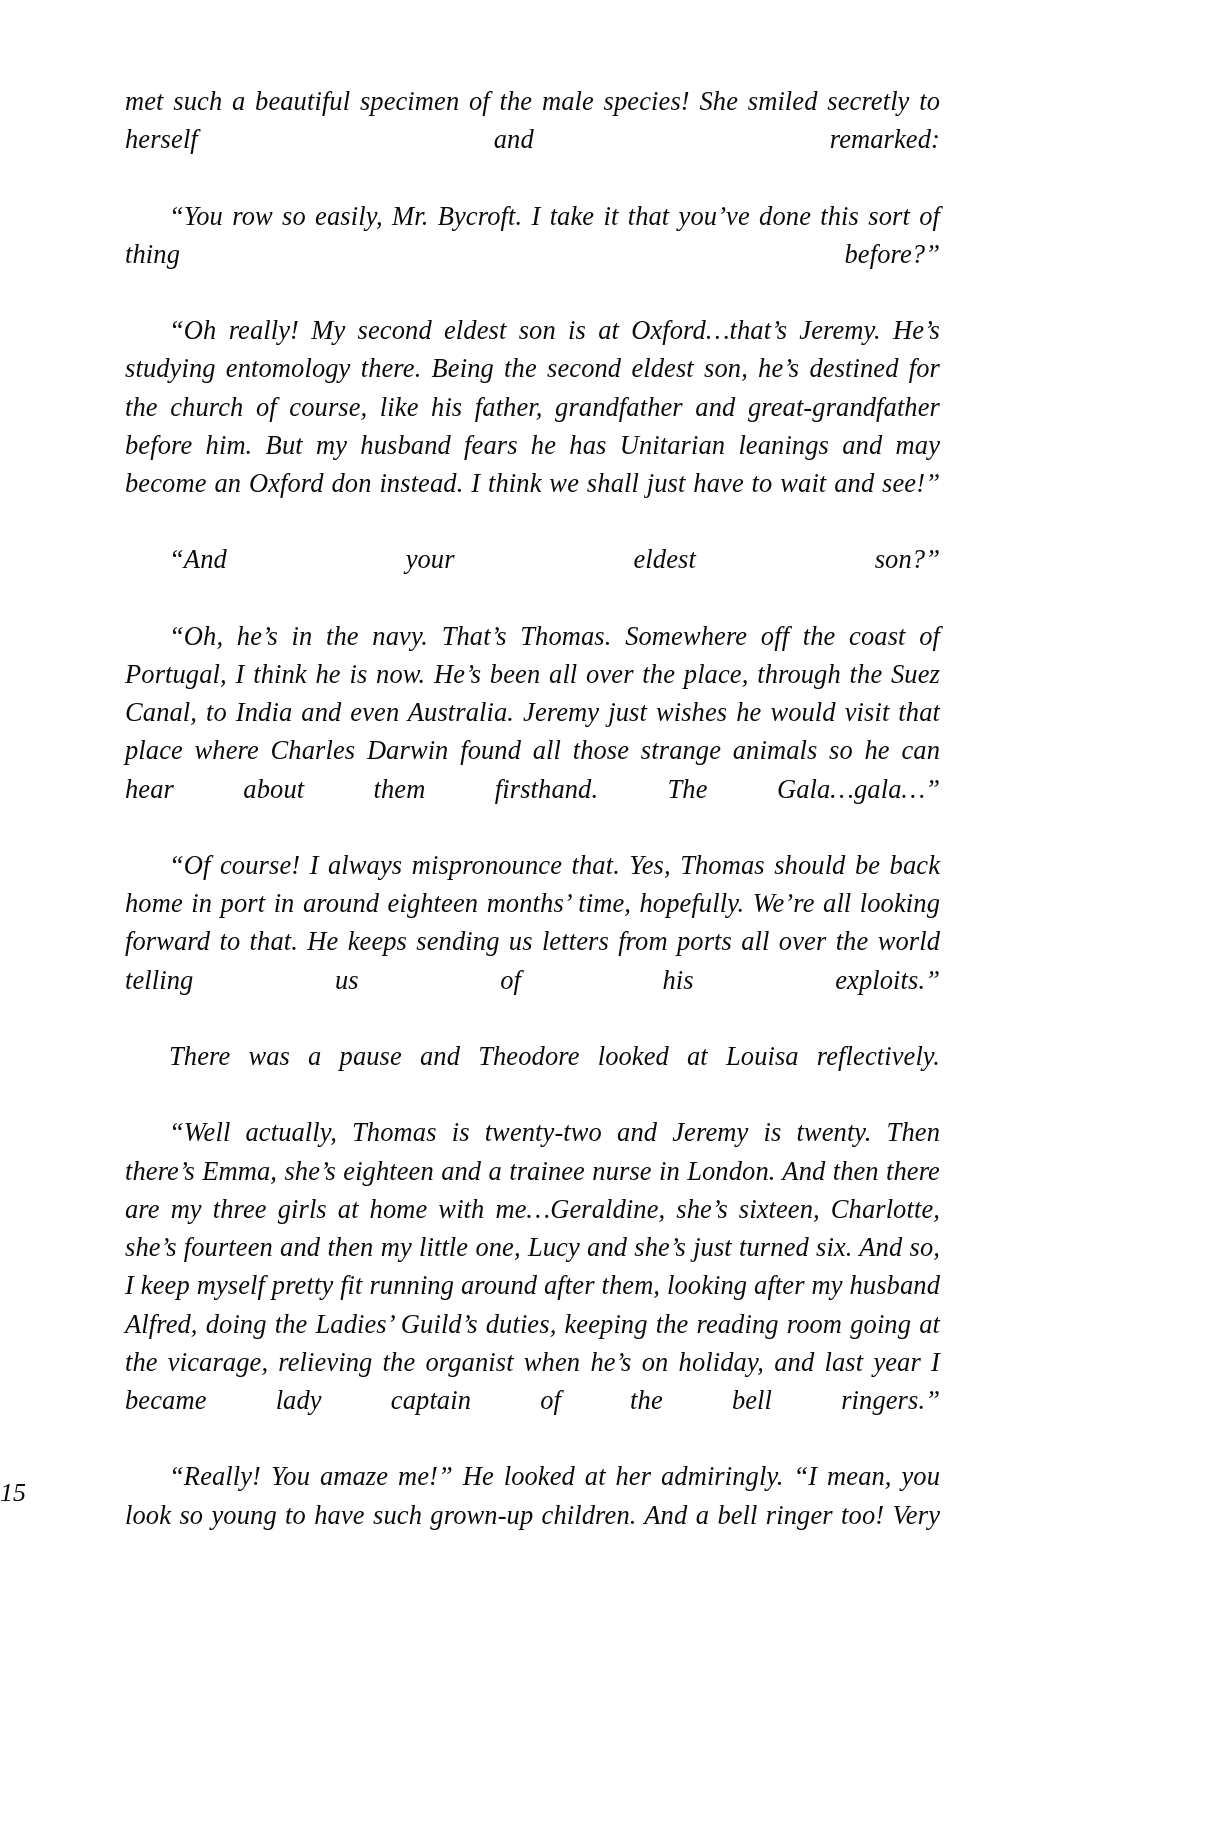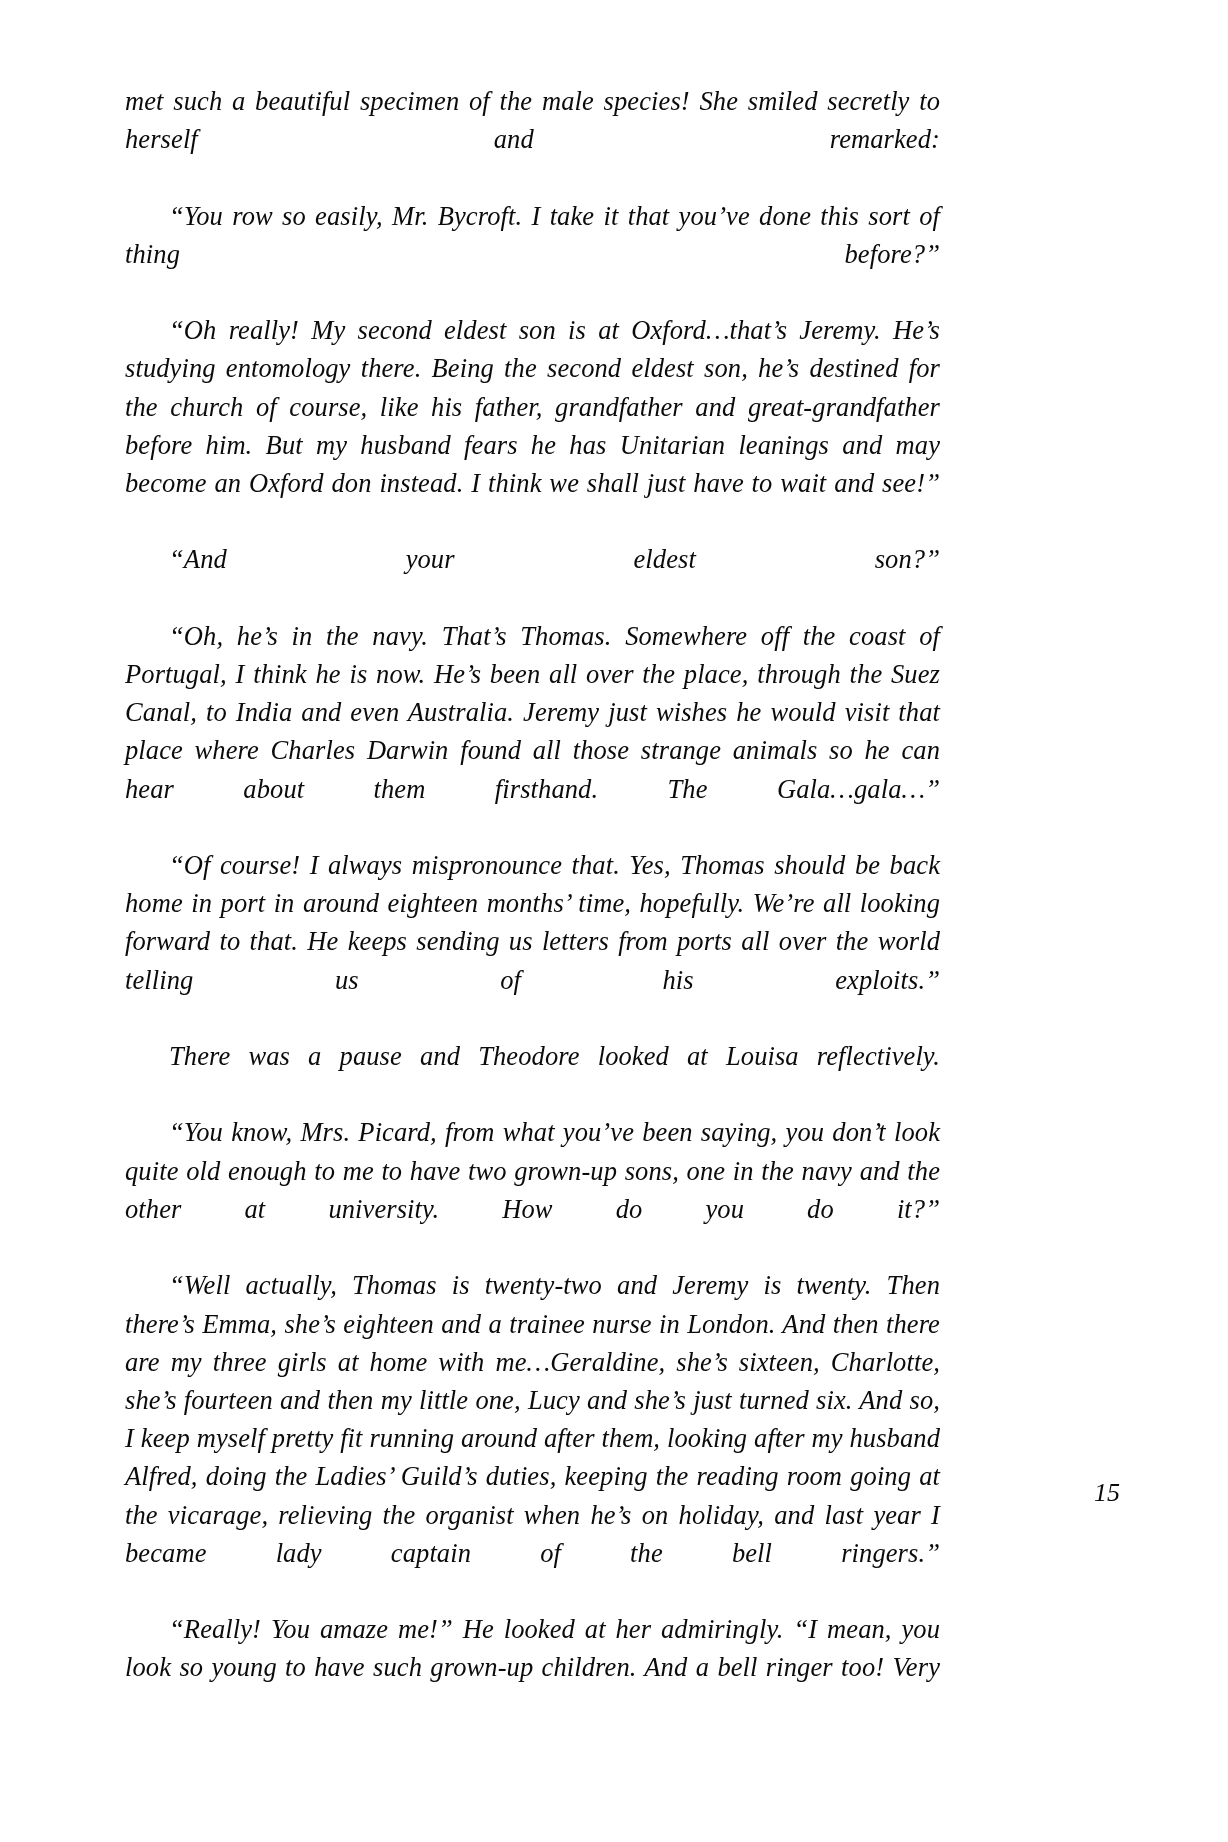--- a/index.html
+++ b/index.html
@@ -53,21 +53,21 @@
   p.para::after {
     content: "";
     display: inline-block;
     width: 100%;
   }
   .page-number {
     position: absolute;
     left: 0;
     top: 1478px;
     width: 1120px;
-    text-align: right;
+    text-align: left;
     font-size: 26px;
     line-height: 30px;
     color: #0b0b0b;
     font-family: "Liberation Serif", "DejaVu Serif", serif;
   }
 </style>
 </head>
 <body>
 
 <div class="page">
@@ -83,21 +83,20 @@
 
     <p class="para indent">“And your eldest son?”</p>
 
     <p class="para indent">“Oh, he’s in the navy. That’s Thomas. Somewhere off the coast of Portugal, I think he is now. He’s been all over the place, through the Suez Canal, to India and even Australia. Jeremy just wishes he would visit that place where Charles Darwin found all those strange animals so he can hear about them firsthand. The Gala…gala…”</p>
 
 
     <p class="para indent">“Of course! I always mispronounce that. Yes, Thomas should be back home in port in around eighteen months’ time, hopefully. We’re all looking forward to that. He keeps sending us letters from ports all over the world telling us of his exploits.”</p>
 
     <p class="para indent">There was a pause and Theodore looked at Louisa reflectively.</p>
 
-    <p class="para indent">“You know, Mrs. Picard, from what you’ve been saying, you don’t look quite old enough to me to have two grown-up sons, one in the navy and the other at university. How do you do it?”</p>
 
     <p class="para indent">“Well actually, Thomas is twenty-two and Jeremy is twenty. Then there’s Emma, she’s eighteen and a trainee nurse in London. And then there are my three girls at home with me…Geraldine, she’s sixteen, Charlotte, she’s fourteen and then my little one, Lucy and she’s just turned six. And so, I keep myself pretty fit running around after them, looking after my husband Alfred, doing the Ladies’ Guild’s duties, keeping the reading room going at the vicarage, relieving the organist when he’s on holiday, and last year I became lady captain of the bell ringers.”</p>
 
     <p class="para indent">“Really! You amaze me!” He looked at her admiringly. “I mean, you look so young to have such grown-up children. And a bell ringer too! Very</p>
 
   </div>
 
   <div class="page-number">15</div>
 
 </div>

